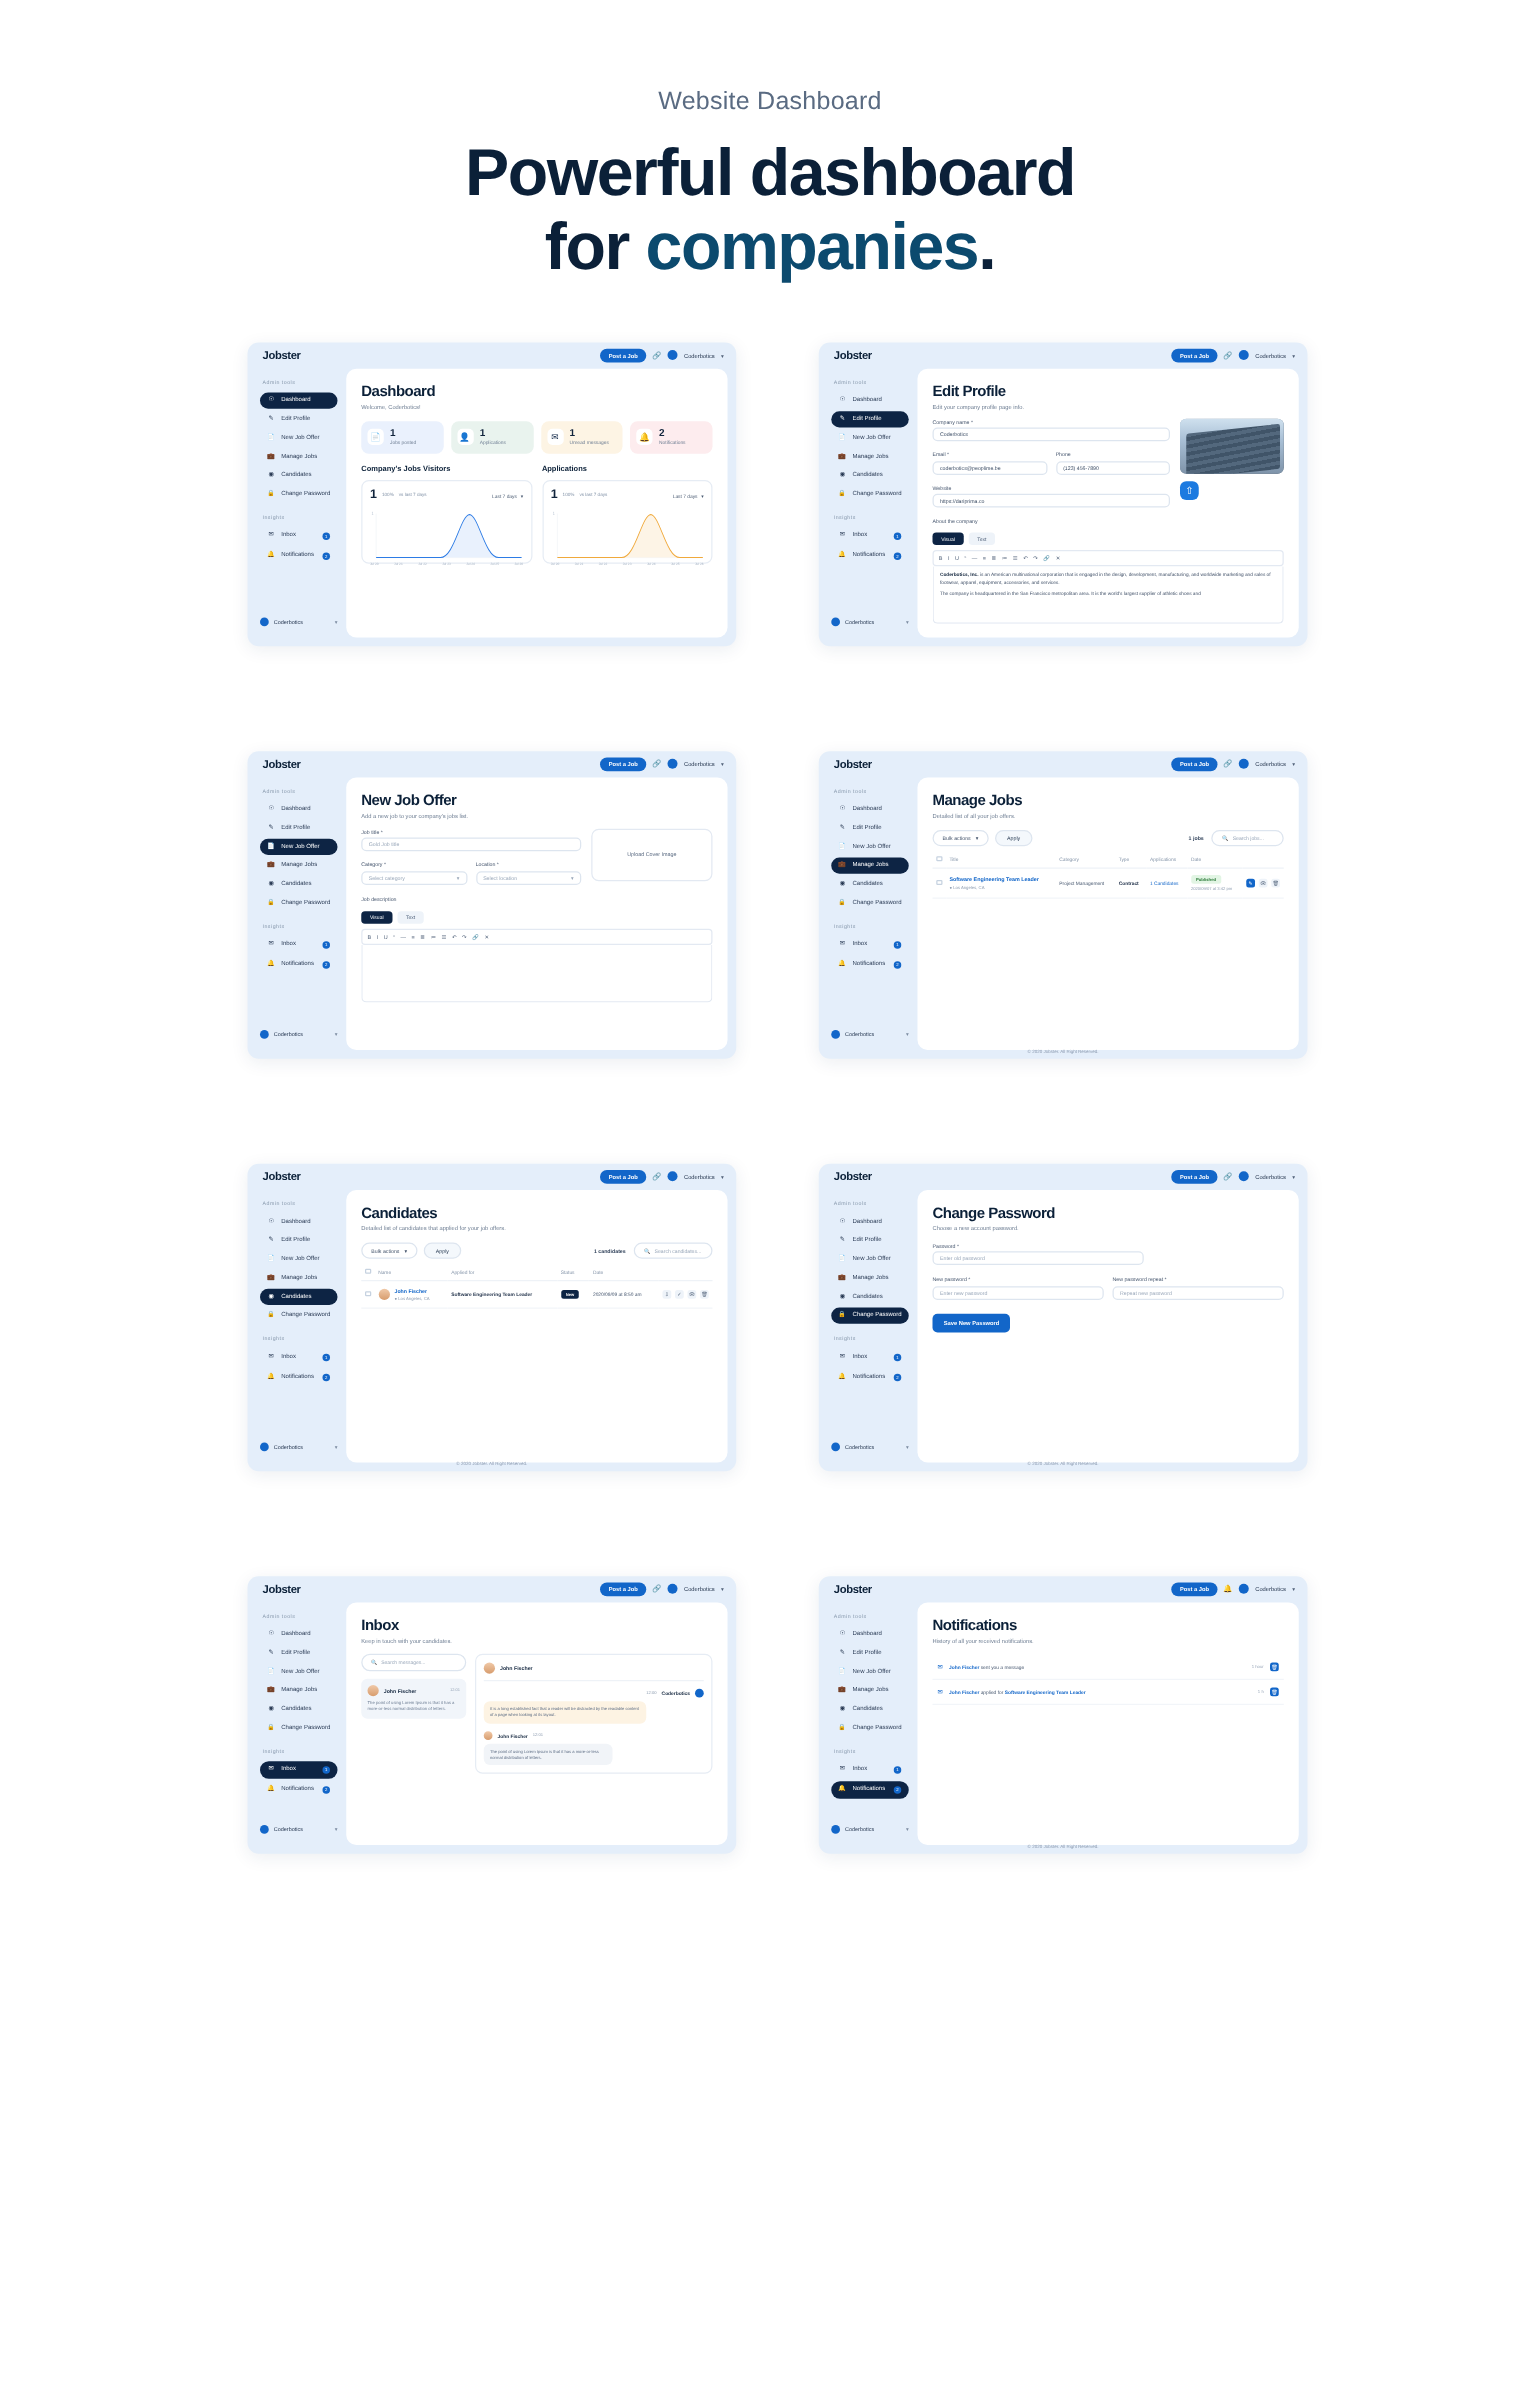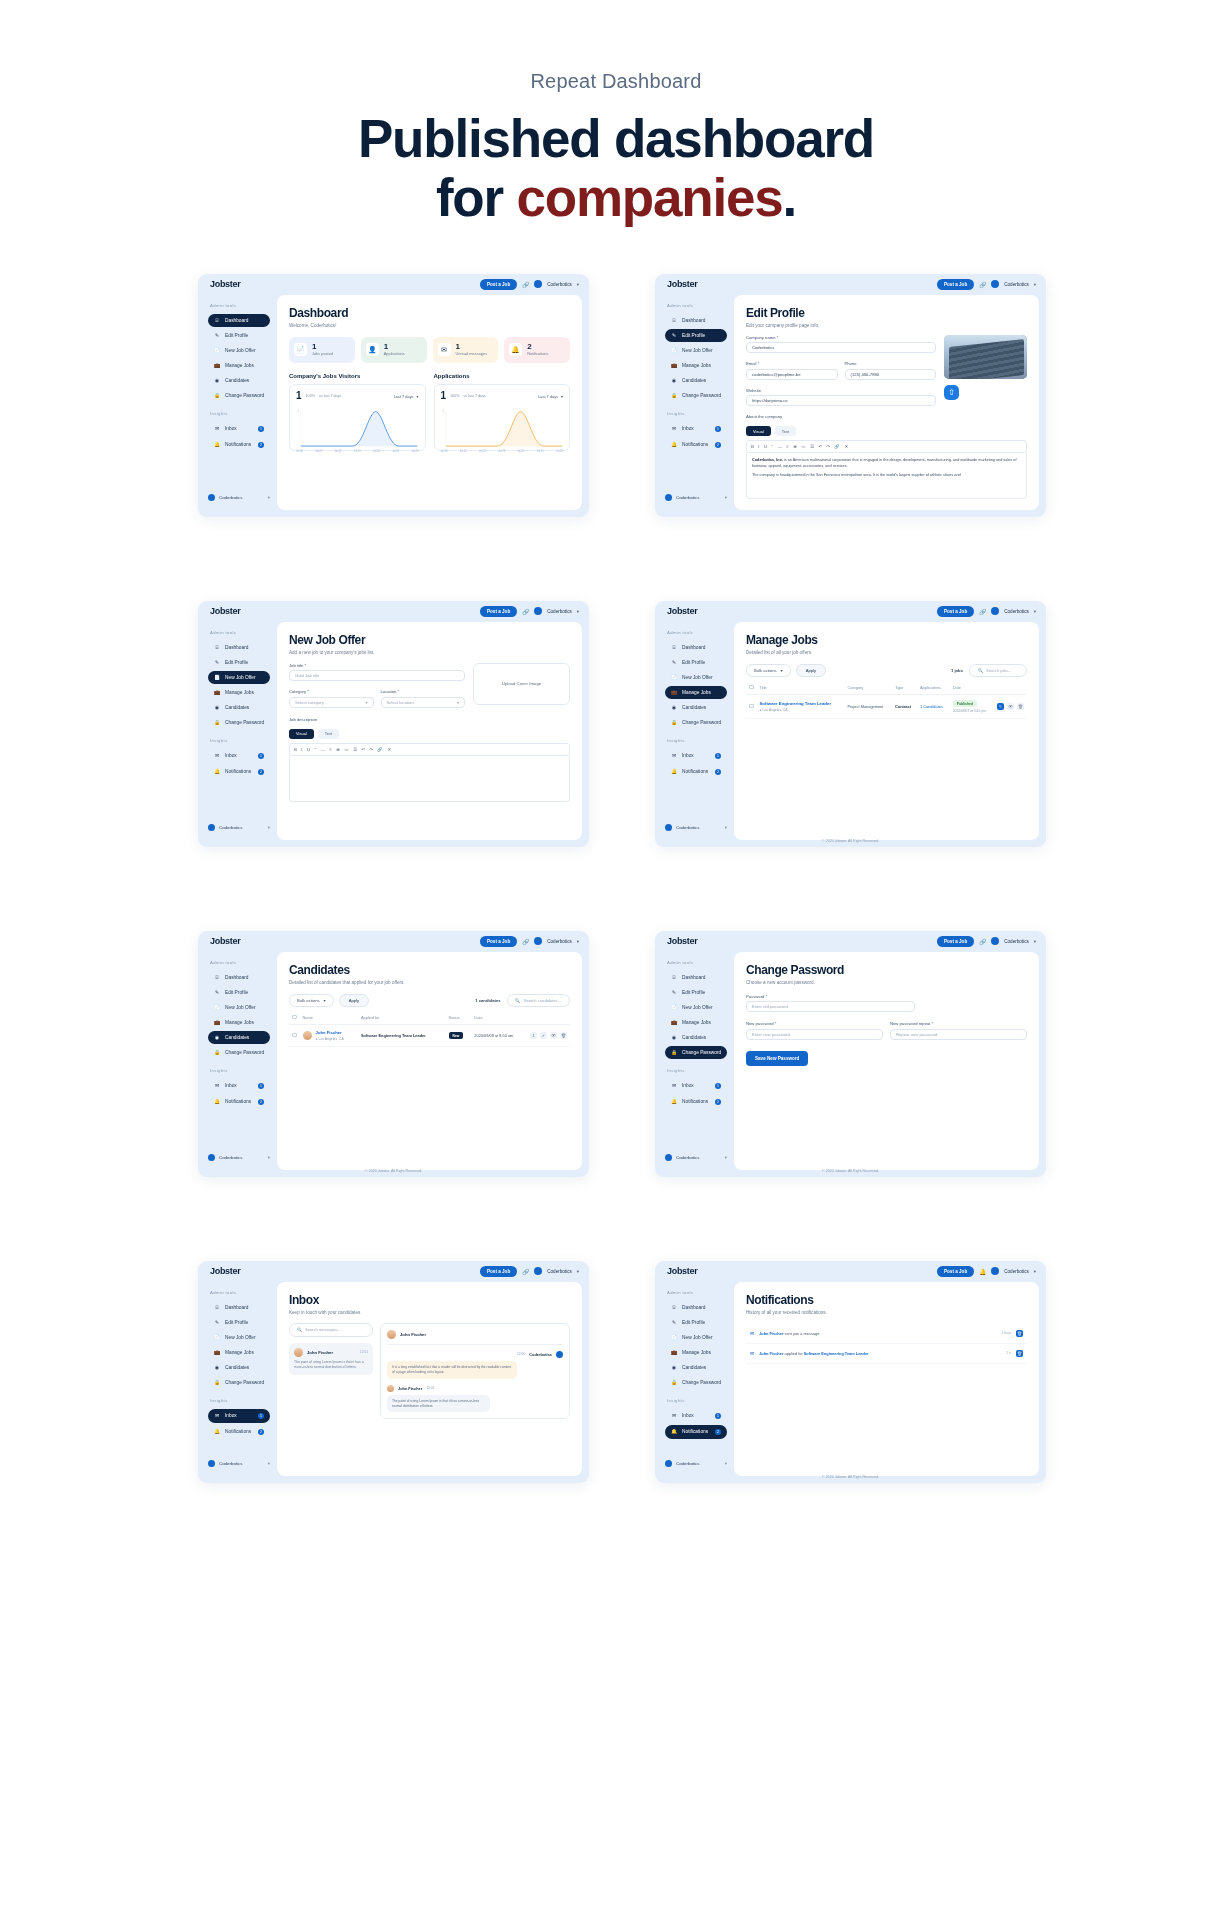--- a/index.html
+++ b/index.html
@@ -11,21 +11,21 @@
     overflow:hidden;
   }
 
   
   .hero { text-align:center; padding-top:70px; }
   .hero-eyebrow { font-size:20px; color:#5a6b82; letter-spacing:.2px; }
   .hero-title {
     font-size:53px; font-weight:bold; line-height:1.12;
     color:#0b2038; letter-spacing:-1.2px; margin-top:16px;
   }
-  .hero-title .accent { color:#7f1d1d; }
+  .hero-title .accent { color:#0c4a6e; }
   .hero-sub { margin-top:22px; font-size:17px; color:#54657b; }
 
   
   .grid {
     position:relative;
     margin:46px auto 0 auto;
     width:1232px;
     padding-left:12px;
   }
   .row { display:flex; justify-content:center; gap:66px; margin-bottom:84px; }
@@ -262,23 +262,23 @@
 
   .footer-note {
     position:absolute; left:0; right:0; bottom:4px; text-align:center;
     font-size:3.6px; color:#8b9ab0;
   }
 </style>
 </head>
 <body>
 
 <div class="hero">
-  <div class="hero-eyebrow">Repeat Dashboard</div>
+  <div class="hero-eyebrow">Website Dashboard</div>
   <div class="hero-title">
-    <div><span>Published dashboard</span></div>
+    <div><span>Powerful dashboard</span></div>
     <div>
       <span>for </span><span class="accent">companies</span><span>.</span>
     </div>
   </div>
 </div>
 
 <div class="grid">
 
   <div class="row">
 

